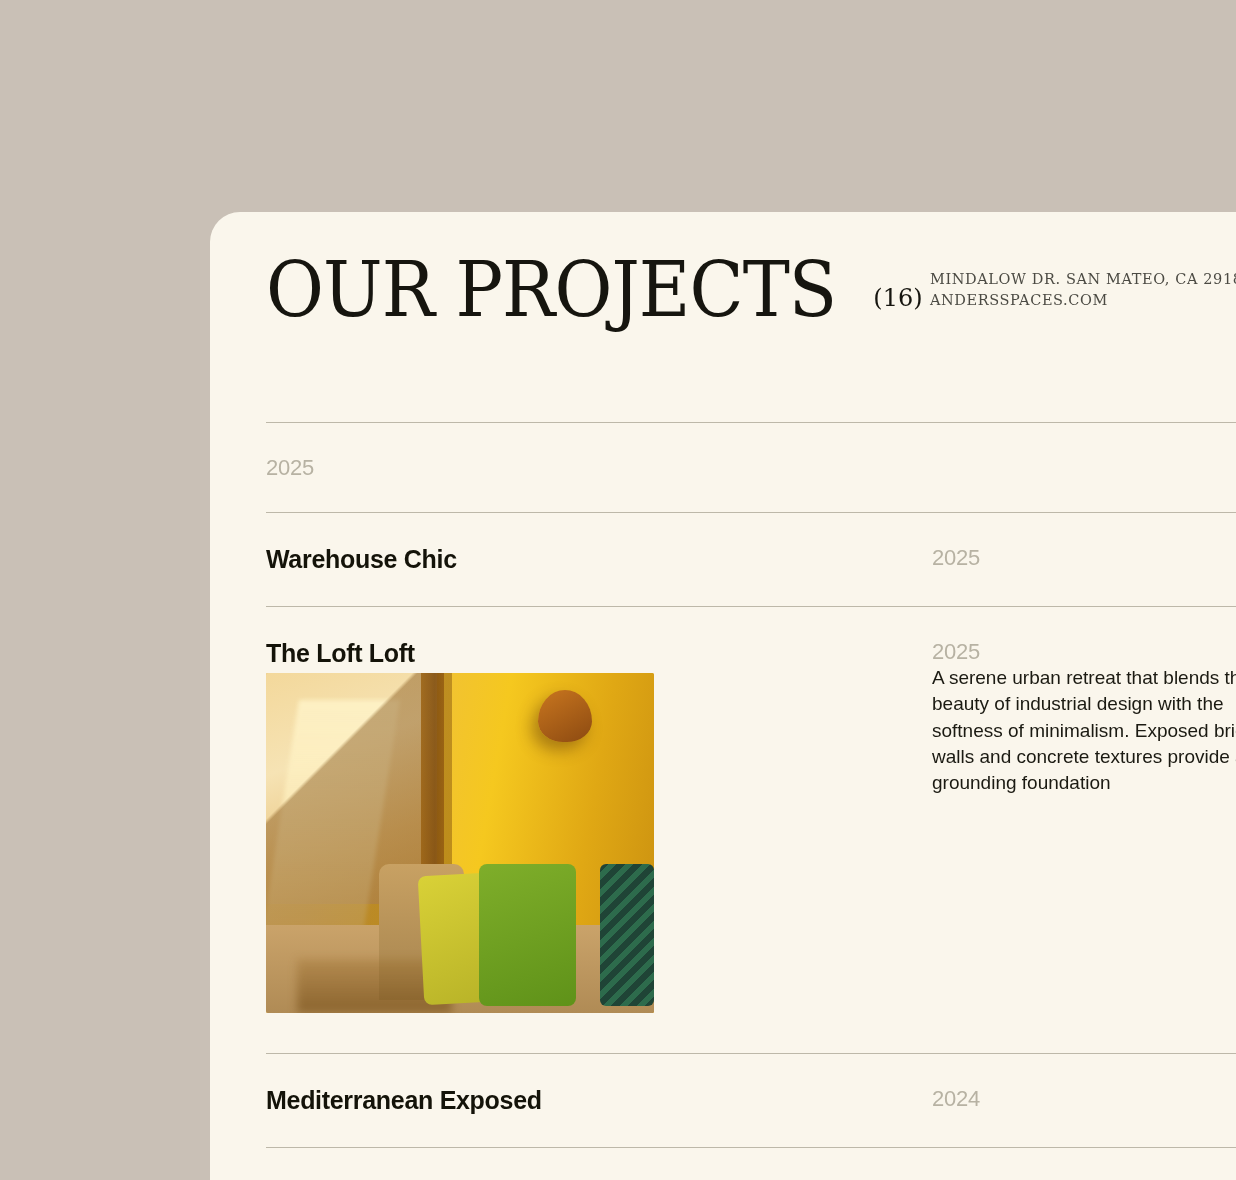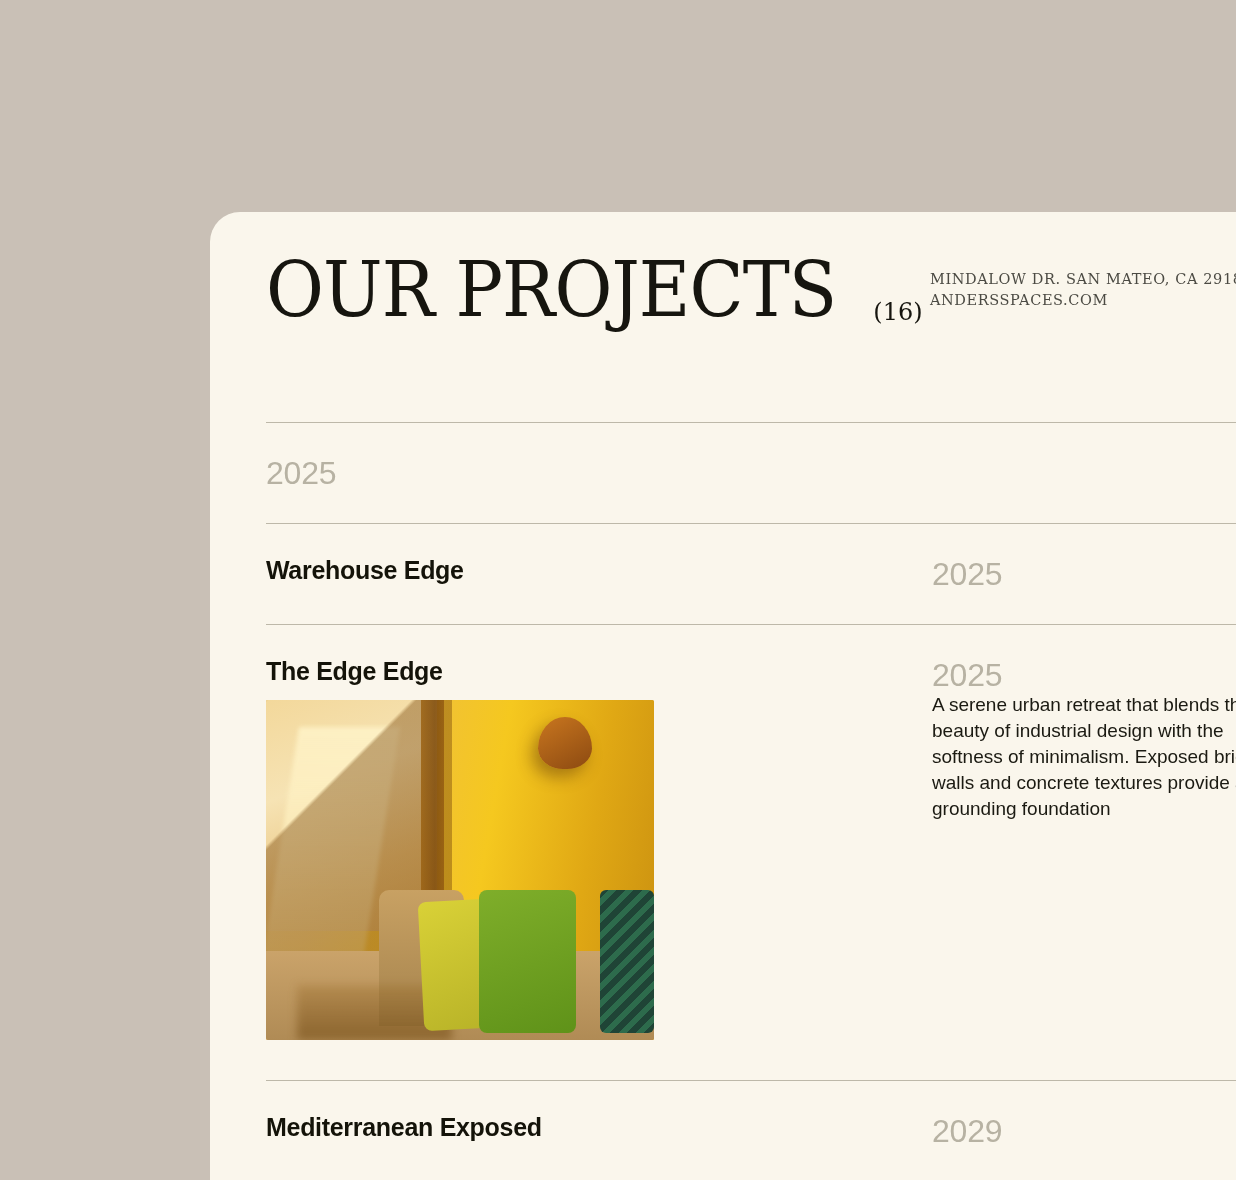--- a/index.html
+++ b/index.html
@@ -37,21 +37,21 @@
     left: 0;
     top: 0;
     width: 100%;
     height: 210px;
   }
   .title-wrap {
     position: absolute;
     left: 56px;
     top: 42px;
     display: flex;
-    align-items: flex-end;
+    align-items: center;
   }
   .title {
     font-family: "DejaVu Serif", serif;
     font-size: 76px;
     line-height: 0.95;
     letter-spacing: -1px;
     color: #16150f;
     font-weight: 400;
     transform: scaleX(0.93);
     transform-origin: left top;
@@ -106,21 +106,21 @@
     width: 666px;
     font-family: "Liberation Sans", sans-serif;
     font-size: 25px;
     font-weight: 700;
     letter-spacing: -0.3px;
     color: #141309;
     line-height: 1.1;
   }
   .proj-year {
     font-family: "Liberation Sans", sans-serif;
-    font-size: 32px;
+    font-size: 22px;
     font-weight: 400;
     color: #b7b2a3;
     letter-spacing: -0.2px;
     line-height: 1.1;
   }
   .row-expanded .row-main {
     padding-bottom: 0;
   }
   .expanded-body {
     display: flex;
@@ -279,30 +279,30 @@
 
     <div class="row">
       <div class="row-main">
         <div class="proj-year">2025</div>
       </div>
     </div>
     <div class="rule"></div>
 
     <div class="row">
       <div class="row-main">
-        <div class="proj-name">Warehouse Edge</div>
+        <div class="proj-name">Warehouse Chic</div>
         <div class="proj-year">2025</div>
       </div>
     </div>
     <div class="rule"></div>
 
     <div class="row row-expanded">
       <div style="width:100%">
         <div class="row-main">
-          <div class="proj-name">The Edge Edge</div>
+          <div class="proj-name">The Loft Loft</div>
           <div class="proj-year">2025</div>
         </div>
         <div class="expanded-body">
           <div class="thumb">
             <div class="ph-base"></div>
             <div class="ph-leftwall"></div>
             <div class="ph-col"></div>
             <div class="ph-beam"></div>
             <div class="ph-shadow-diag"></div>
             <div class="ph-sconce"></div>
@@ -315,21 +315,21 @@
           </div>
           <div class="desc">A serene urban retreat that blends the beauty of industrial design with the softness of minimalism. Exposed brick walls and concrete textures provide a grounding foundation</div>
         </div>
       </div>
     </div>
     <div class="rule"></div>
 
     <div class="row">
       <div class="row-main">
         <div class="proj-name">Mediterranean Exposed</div>
-        <div class="proj-year">2029</div>
+        <div class="proj-year">2024</div>
       </div>
     </div>
     <div class="rule"></div>
 
     <div class="row row-last">
       <div class="row-main">
         
         
       </div>
     </div>

